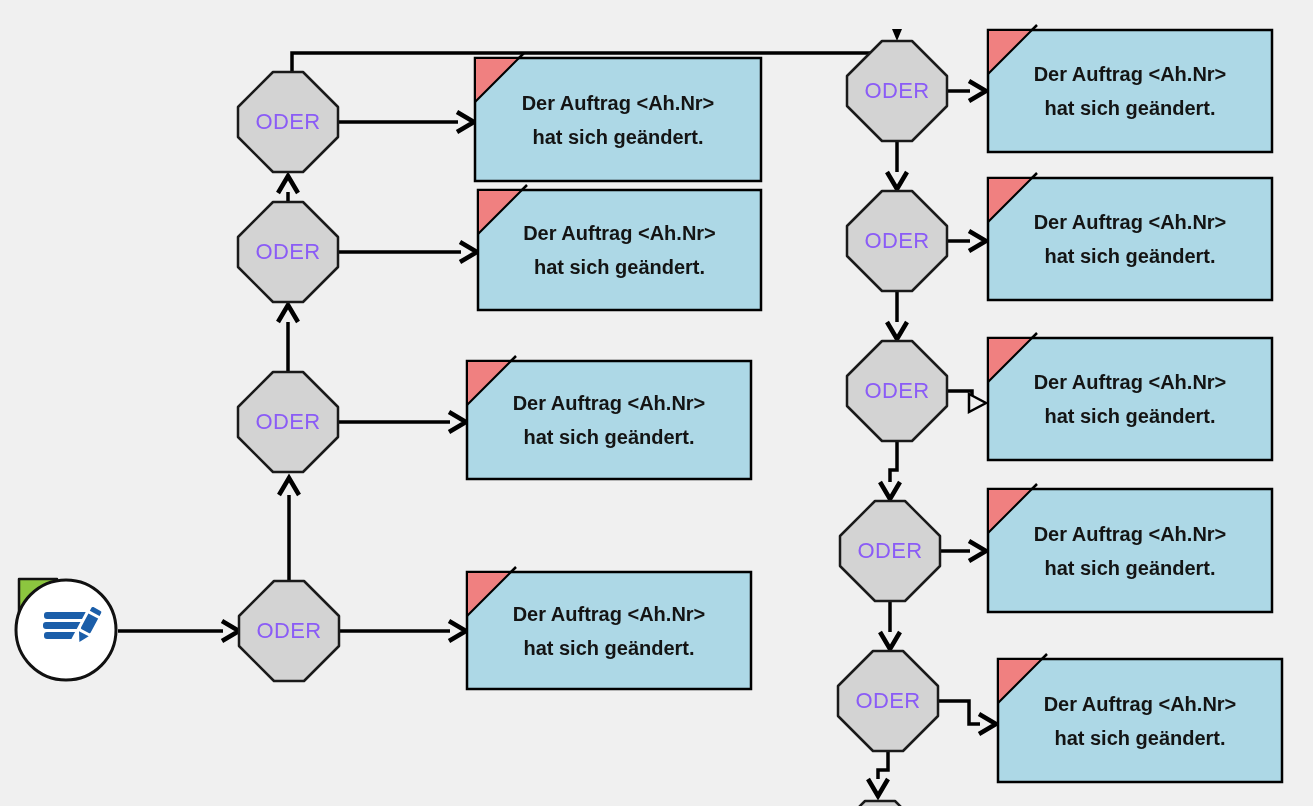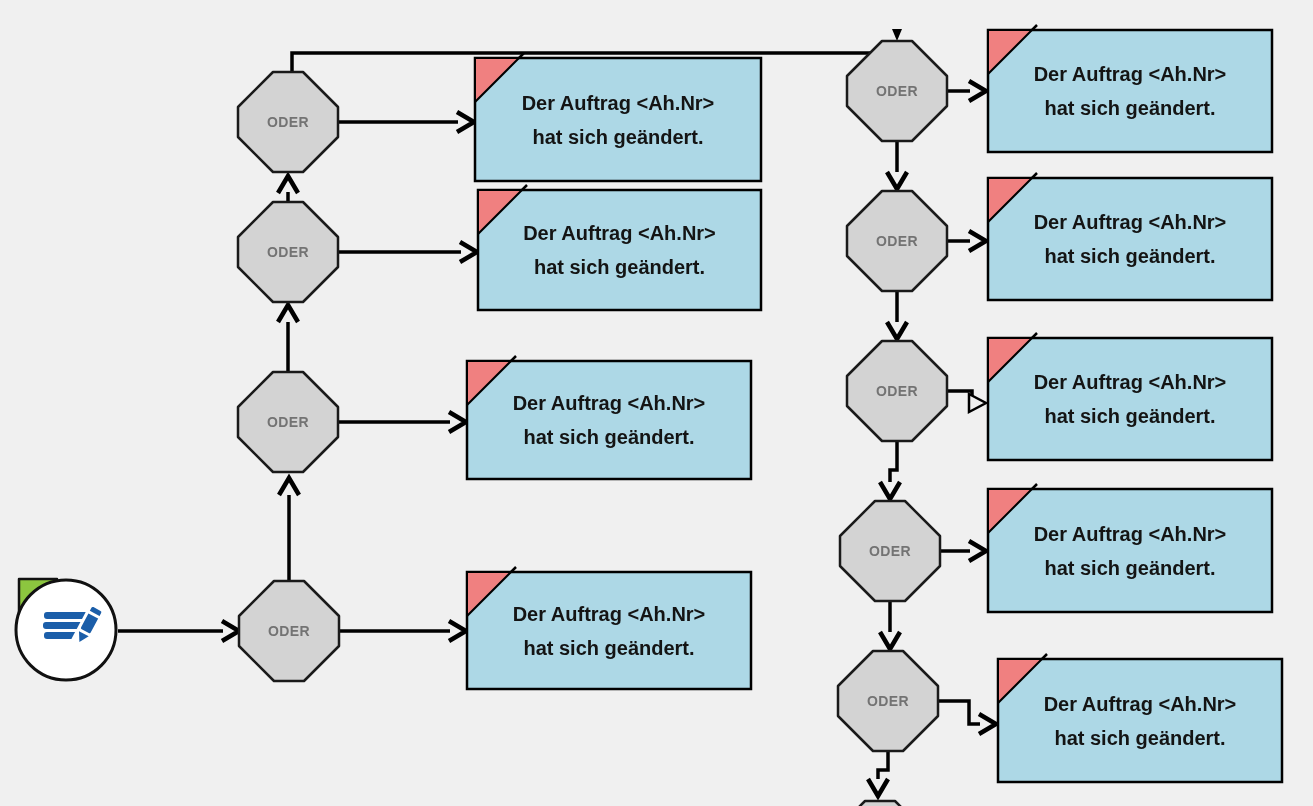--- a/index.html
+++ b/index.html
@@ -4,21 +4,21 @@
 <style>
   html,body{margin:0;padding:0;background:#f0f0f0;}
   .canvas{
     position:relative;width:1313px;height:806px;background:#f0f0f0;
     overflow:hidden;font-family:"Liberation Sans",sans-serif;
   }
   .layer{position:absolute;left:0;top:0;}
   .gate-label{
     position:absolute;width:100px;height:100px;
     display:flex;align-items:center;justify-content:center;
-    font-weight:bold;font-size:14px;letter-spacing:.4px;color:#737373;
+    font-weight:normal;font-size:22px;letter-spacing:.4px;color:#8b5cf6;
     pointer-events:none;
   }
   .event-text{
     position:absolute;display:flex;flex-direction:column;
     align-items:center;justify-content:center;text-align:center;
     font-weight:bold;font-size:20px;line-height:34px;color:#141414;
     pointer-events:none;
   }
 </style>
 </head>

